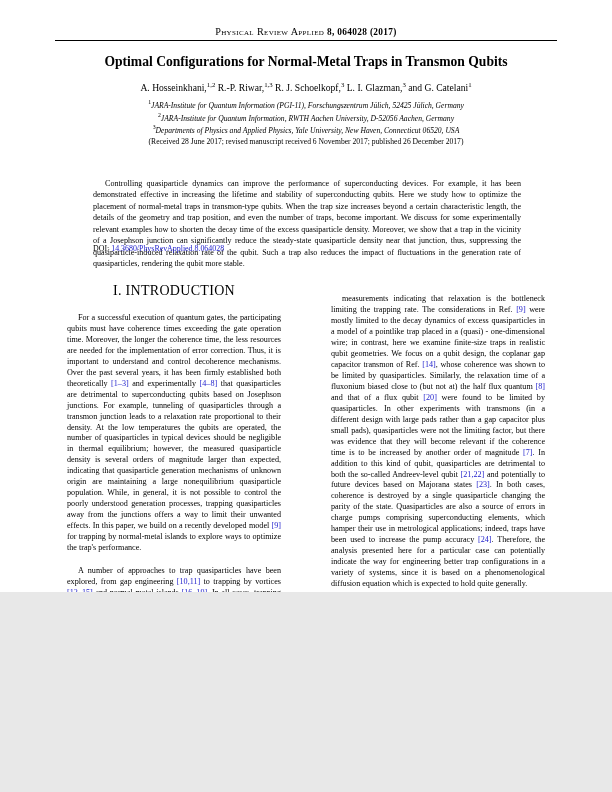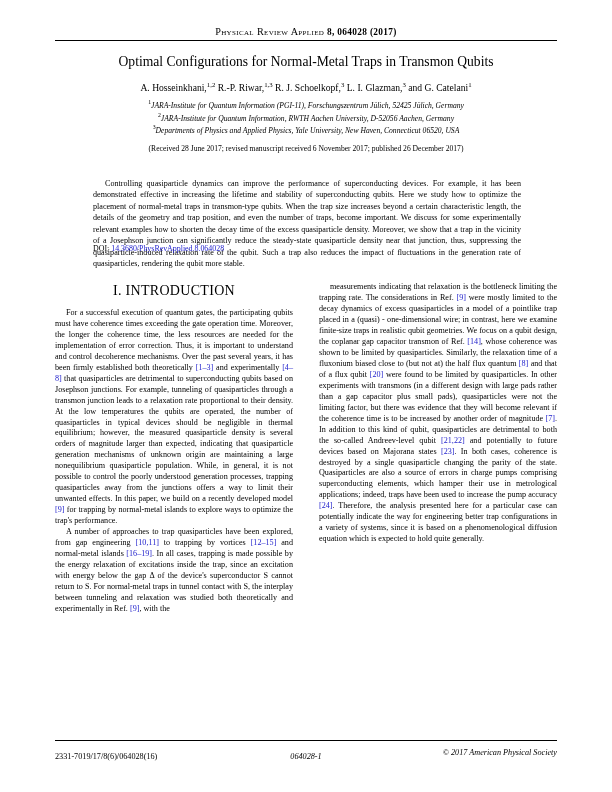--- a/index.html
+++ b/index.html
@@ -3,21 +3,21 @@
 <meta charset="utf-8">
 <style>
   html, body {
     margin: 0;
     padding: 0;
     background: #e8e8e8;
   }
   .page {
     position: relative;
     width: 612px;
-    height: 792px;
+    height: 592px;
     background: #ffffff;
     font-family: "Liberation Serif", serif;
     color: #000000;
     box-sizing: border-box;
   }
   .journal-header {
     position: absolute;
     top: 26px;
     left: 55px;
     width: 502px;
@@ -41,21 +41,21 @@
   .rule-top { top: 40px; }
   .rule-bottom { top: 740px; }
 
   .title {
     position: absolute;
     top: 54px;
     left: 60px;
     width: 492px;
     text-align: center;
     font-size: 13.6px;
-    font-weight: normal;
+    font-weight: bold;
     line-height: 1.25;
   }
   .authors {
     position: absolute;
     top: 80px;
     left: 55px;
     width: 502px;
     text-align: center;
     font-size: 9.6px;
     line-height: 1.35;
@@ -68,21 +68,21 @@
     width: 528px;
     text-align: center;
     font-size: 7.6px;
     font-style: italic;
     line-height: 1.45;
   }
   .affils sup { font-size: 5.8px; font-style: normal; }
   .affils .dateline {
     font-style: normal;
     font-size: 7.6px;
-    margin-top: 7px;
+    margin-top: 0;
   }
   .abstract {
     position: absolute;
     top: 152px;
     left: 93px;
     width: 428px;
     font-size: 8.1px;
     line-height: 1.42;
     text-align: justify;
     text-indent: 12px;
@@ -115,21 +115,21 @@
   .col-right { left: 264px; }
   .section-title {
     text-align: center;
     font-variant: small-caps;
     font-size: 14px;
     font-weight: normal;
     margin: 0 0 7px 0;
     letter-spacing: 0.3px;
   }
   .col p {
-    margin: 0;
+    margin: 12px;
     text-indent: 11px;
   }
   .cite { color: #2222cc; }
 
   .footer {
     position: absolute;
     top: 748px;
     left: 55px;
     width: 502px;
     font-size: 8.2px;

